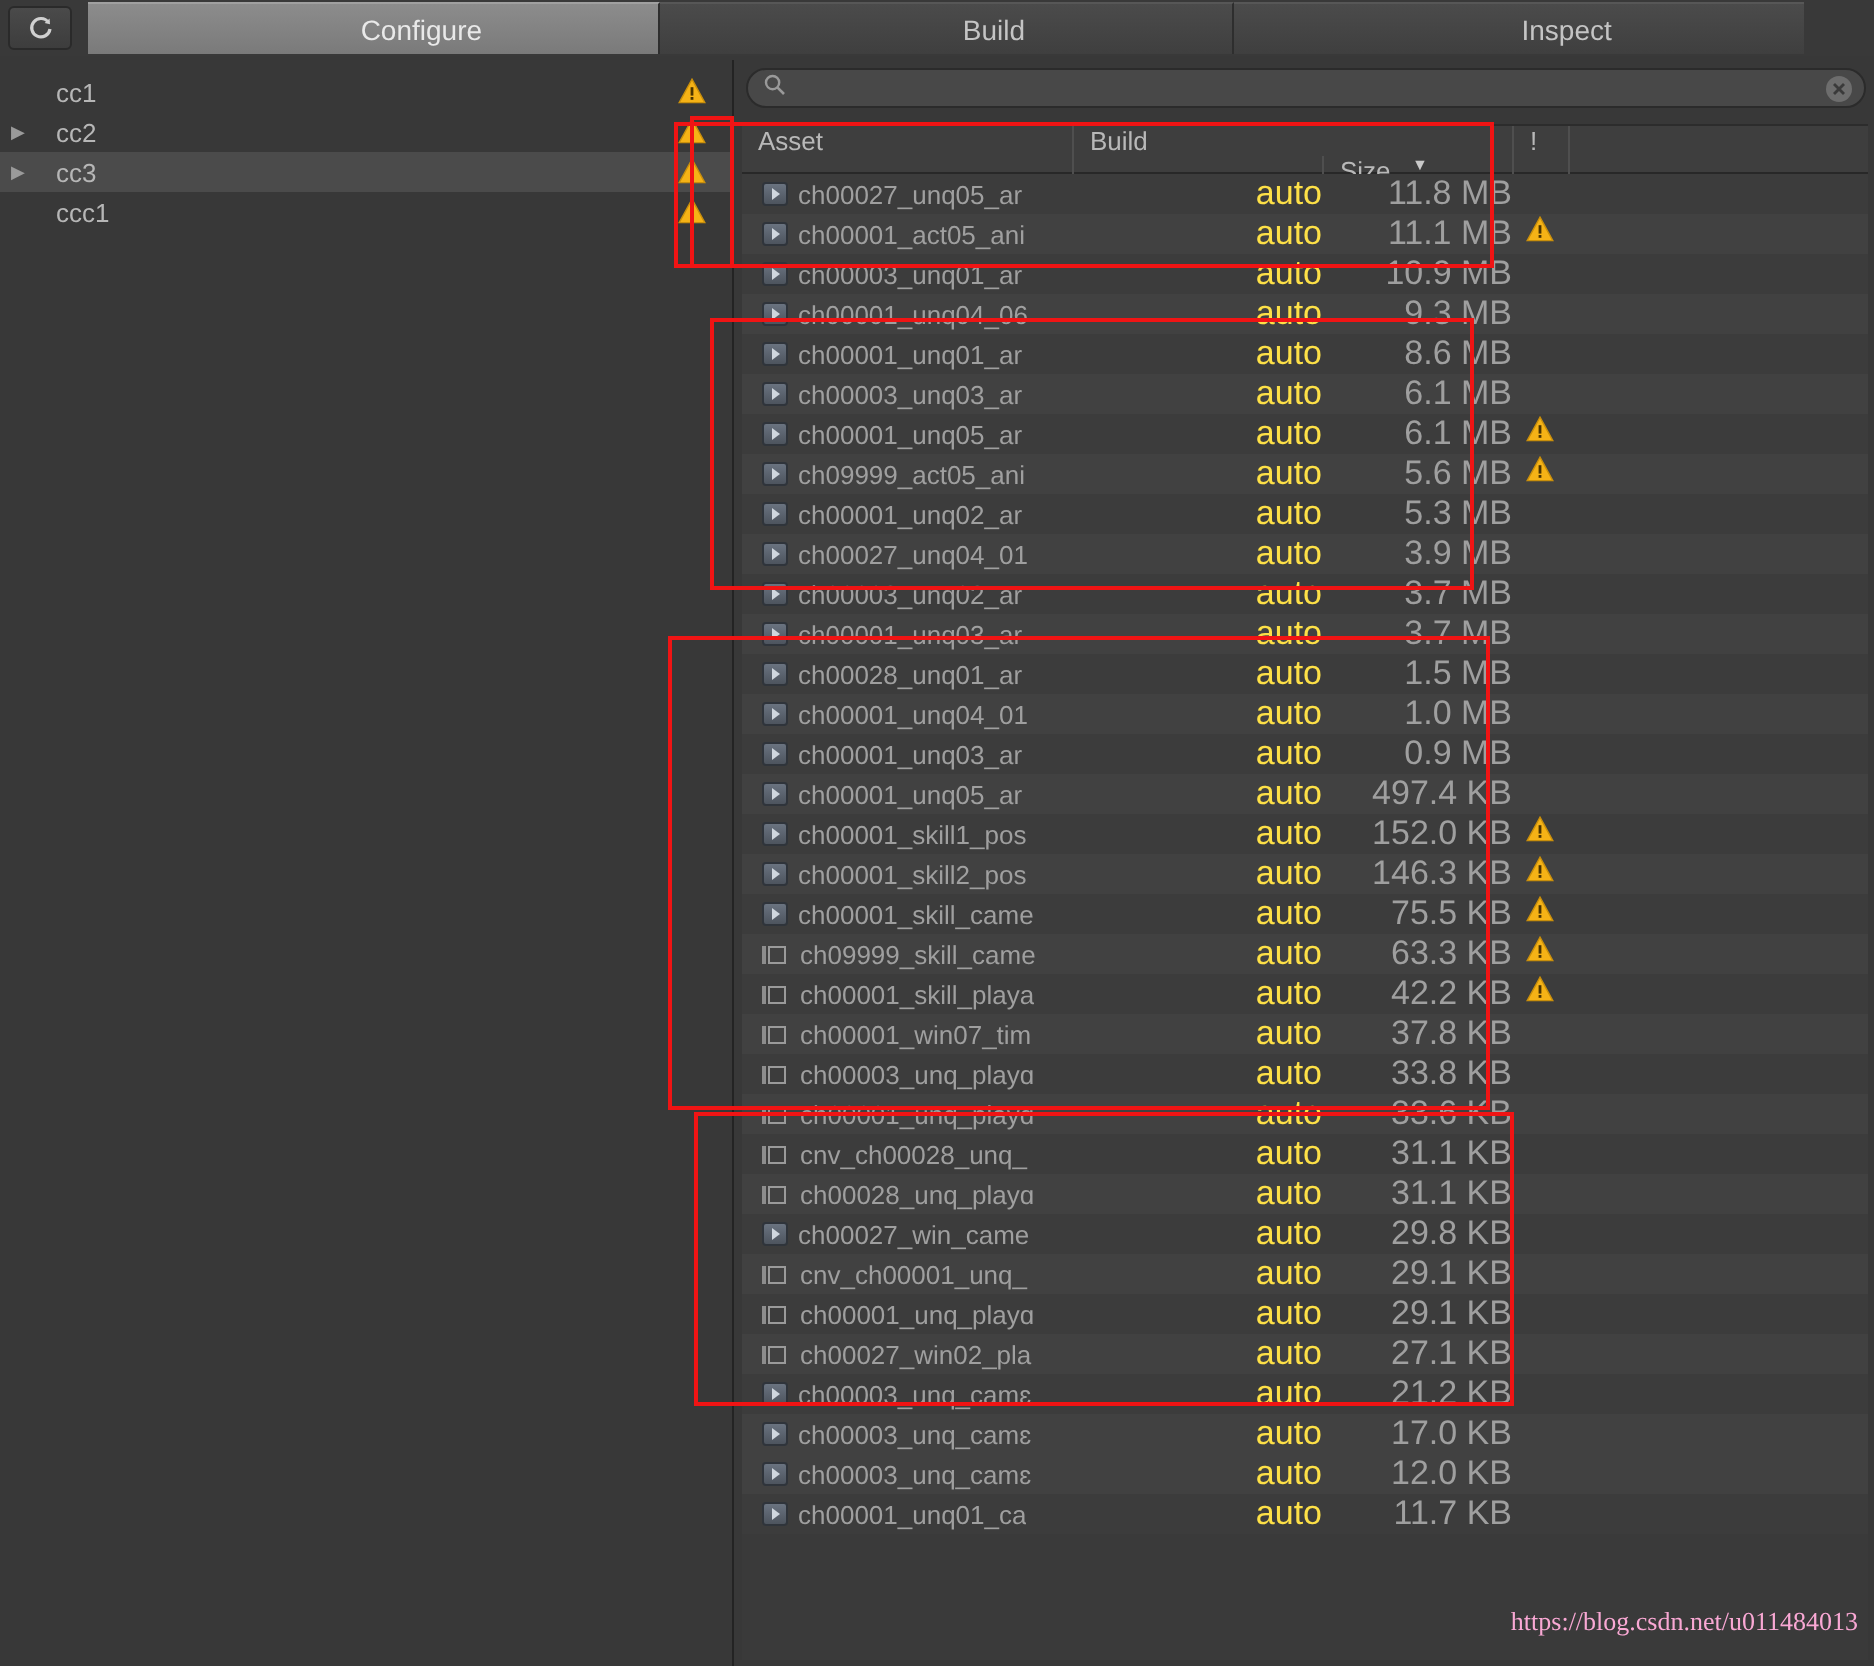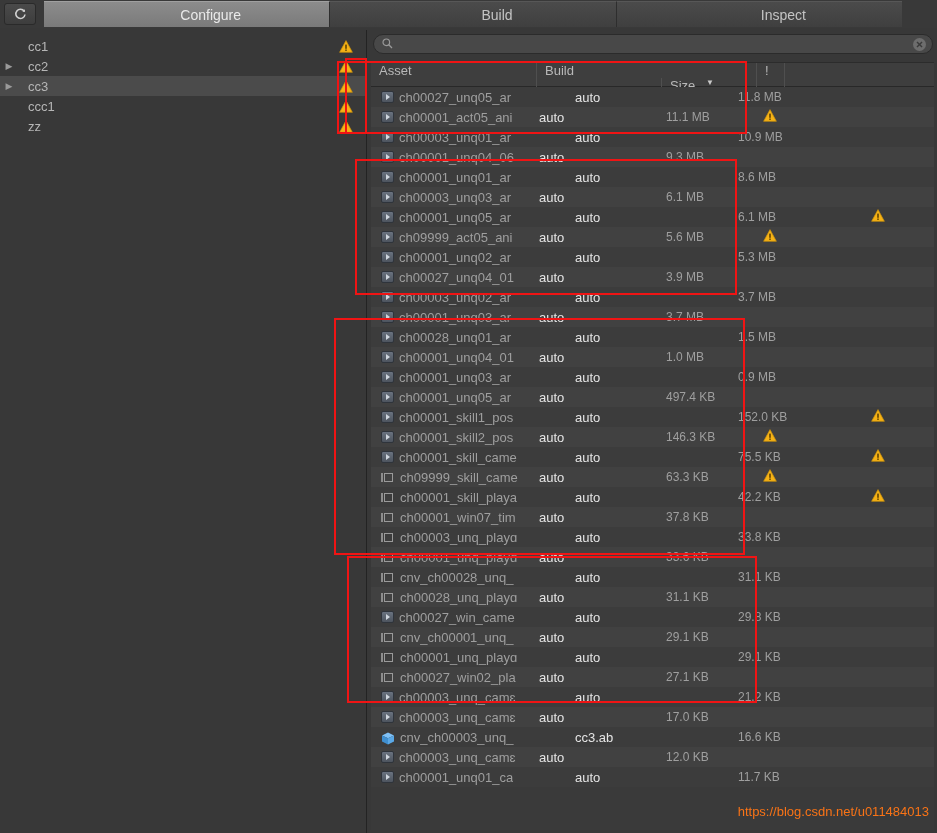--- a/index.html
+++ b/index.html
@@ -122,38 +122,38 @@
   .sort-caret {
     position: absolute; left: 44px; top: 1px;
     color: #c9c9c9; font-size: 8px; line-height: 1;
   }
 
   .tbody { position: relative; width: 100%; }
   .trow {
     position: relative; height: 20px; width: 100%;
     display: flex; align-items: center; cursor: pointer;
   }
-  .trow.even { background: #3c3c3c; gap: 36px; }
+  .trow.even { background: #3c3c3c; }
   .trow.odd  { background: #414141; }
 
   .cell-asset {
     width: 165px; display: flex; align-items: center;
     padding-left: 10px; overflow: hidden;
   }
   .asset-name {
     font-size: 13px; color: #9f9f9f; margin-left: 5px;
     white-space: nowrap; overflow: hidden;
   }
   .cell-bundle {
-    width: 125px; font-size: 13px; color: #e5e5e5;
-    padding-left: 3px; white-space: nowrap; overflow: hidden;
+    width: 125px; font-size: 17px; color: #fde047;
+    padding-left: 3px; white-space: nowrap; overflow: hidden; text-align: right;
   }
   .cell-size {
-    width: 95px; font-size: 12px; color: #9f9f9f;
-    padding-left: 5px; white-space: nowrap;
+    width: 95px; font-size: 17px; color: #9f9f9f;
+    padding-left: 5px; white-space: nowrap; text-align: right;
   }
   .cell-warn {
     width: 28px; display: flex; align-items: center; justify-content: center;
   }
 
   
   .ico-anim {
     width: 13px; height: 12px; flex: none; border-radius: 2px;
     background: linear-gradient(#6a7380, #4d545e);
     border: 1px solid #2f343b;
@@ -180,22 +180,22 @@
 
   
   .annot {
     position: absolute; border: 2px solid #f01414;
     pointer-events: none; z-index: 40;
   }
 
   
   .watermark {
     position: absolute; right: 8px; bottom: 14px;
-    font-size: 13px; color: #f97316; z-index: 30;
-    font-family: Liberation Sans, sans-serif;
+    font-size: 13px; color: #f9a8d4; z-index: 30;
+    font-family: Liberation Serif, serif;
   }
 </style>
 </head>
 <body>
 
 <div id="root">
 
   <div class="topbar">
     <div class="refresh-btn">
       <span>
@@ -250,29 +250,20 @@
         </div>
         <div class="tree-row">
           <span class="tree-arrow hidden">▶</span>
           <span class="tree-label">ccc1</span>
           <span class="tree-warn"><svg class="warn-tri" viewBox="0 0 14 13">
               <path d="M7 0.6 L13.4 12.3 L0.6 12.3 Z" fill="#f5b216" stroke="#c98f0b" stroke-width="0.7"></path>
               <rect x="6.3" y="4.6" width="1.4" height="4.2" fill="#4a3300"></rect>
               <rect x="6.3" y="9.5" width="1.4" height="1.4" fill="#4a3300"></rect>
             </svg></span>
         </div>
-        <div class="tree-row">
-          <span class="tree-arrow hidden">▶</span>
-          <span class="tree-label">zz</span>
-          <span class="tree-warn"><svg class="warn-tri" viewBox="0 0 14 13">
-              <path d="M7 0.6 L13.4 12.3 L0.6 12.3 Z" fill="#f5b216" stroke="#c98f0b" stroke-width="0.7"></path>
-              <rect x="6.3" y="4.6" width="1.4" height="4.2" fill="#4a3300"></rect>
-              <rect x="6.3" y="9.5" width="1.4" height="1.4" fill="#4a3300"></rect>
-            </svg></span>
-        </div>
       </div>
   </div>
 
   <div class="right-panel">
 
     <div class="search-wrap">
       <div class="search-box">
         <span class="search-icon">
           <svg width="11" height="11" viewBox="0 0 11 11">
             <circle cx="4.3" cy="4.3" r="3.3" fill="none" stroke="#b5b5b5" stroke-width="1.2"></circle>
@@ -710,33 +701,20 @@
             <div class="cell-asset">
               <span class="ico-anim">
                 <i></i>
               </span>
               <span class="asset-name">ch00003_unq_camɛ</span>
             </div>
             <div class="cell-bundle">auto</div>
             <div class="cell-size">17.0 KB</div>
             <div class="cell-warn"></div>
           </div>
-          <div class="trow even">
-            <div class="cell-asset">
-              <span class="ico-prefab"><svg width="14" height="13" viewBox="0 0 14 13">
-                  <path d="M7 0.6 L13 3.4 L7 6.2 L1 3.4 Z" fill="#7fc0f5"></path>
-                  <path d="M1 3.4 L7 6.2 L7 12.4 L1 9.6 Z" fill="#3f8fd0"></path>
-                  <path d="M13 3.4 L7 6.2 L7 12.4 L13 9.6 Z" fill="#5aa8e6"></path>
-                </svg></span>
-              <span class="asset-name">cnv_ch00003_unq_</span>
-            </div>
-            <div class="cell-bundle">cc3.ab</div>
-            <div class="cell-size">16.6 KB</div>
-            <div class="cell-warn"></div>
-          </div>
           <div class="trow odd">
             <div class="cell-asset">
               <span class="ico-anim">
                 <i></i>
               </span>
               <span class="asset-name">ch00003_unq_camɛ</span>
             </div>
             <div class="cell-bundle">auto</div>
             <div class="cell-size">12.0 KB</div>
             <div class="cell-warn"></div>

